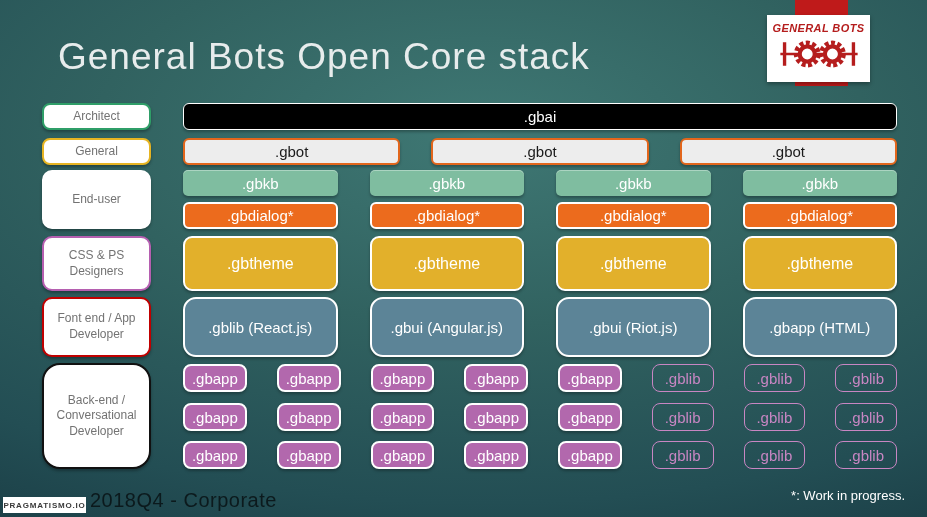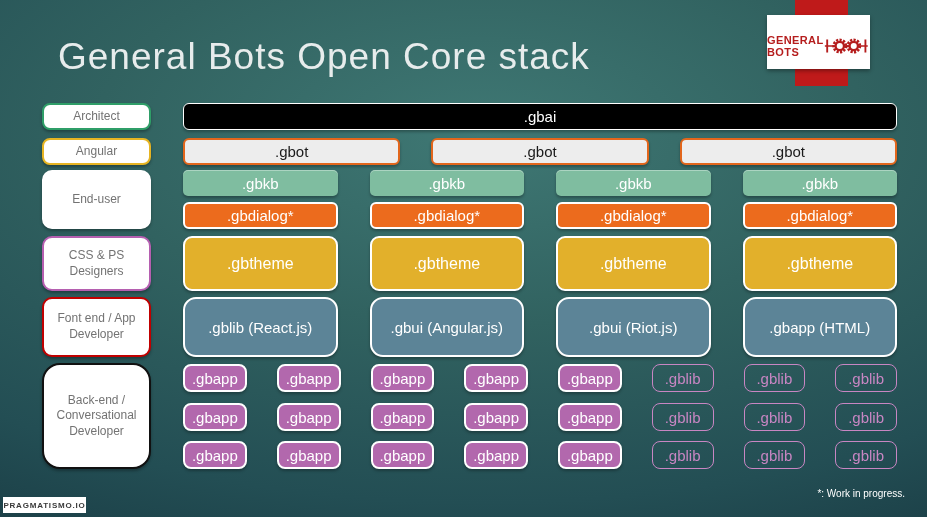--- a/index.html
+++ b/index.html
@@ -16,23 +16,23 @@
   
   .title {
     position:absolute; left:58px; top:36px;
     font-size:37px; font-weight:normal; letter-spacing:1px;
     color:#e7ecec;
   }
 
   
   .ribbon { position:absolute; left:795px; top:0; width:53px; height:86px; background:#bf1a1a; }
   .logo-box {
-    position:absolute; left:767px; top:15px; width:103px; height:54px;
+    position:absolute; left:767px; top:15px; width:103px; height:67px;
     background:#ffffff; box-shadow:0 2px 4px rgba(0,0,0,.35);
-    display:flex; align-items:center; padding-top:7px;
+    display:flex; flex-direction:column; align-items:center; padding-top:7px;font-style:italic;
   }
   .logo-brand { color:#b51d1d; font-weight:bold; font-size:11px; letter-spacing:.4px; }
   .logo-gears { margin-top:1px; }
 
   
   .lbl {
     position:absolute; left:42px; width:109px;
     background:#ffffff; border-radius:8px;
     display:flex; align-items:center; justify-content:center; text-align:center;
     font-size:12px; line-height:1.3; color:#737373; padding:2px 5px;
@@ -77,21 +77,21 @@
     position:absolute; left:3px; top:497px; width:83px; height:16px;
     background:#ffffff; display:flex; align-items:center; justify-content:center;
     font-size:8px; font-weight:bold; letter-spacing:.8px; color:#3a3a3a;
   }
   .footer-left {
     position:absolute; left:90px; top:489px;
     font-size:20px; letter-spacing:.5px; color:rgba(8,18,20,.85);
   }
   .footer-note {
     position:absolute; right:22px; top:488px;
-    font-size:10px; color:#ffffff;
+    font-size:13px; color:#ffffff;
   }
 </style>
 </head>
 <body>
 
 <div class="slide">
 
   <h1 class="title">General Bots Open Core stack</h1>
 
   <div class="ribbon"></div>
@@ -102,21 +102,21 @@
       <line x1="9" y1="8" x2="9" y2="36" stroke="#b51d1d" stroke-width="4"></line>
       <line x1="91" y1="8" x2="91" y2="36" stroke="#b51d1d" stroke-width="4"></line>
       <circle cx="36" cy="22" r="13" fill="none" stroke="#b51d1d" stroke-width="6" stroke-dasharray="4.6 2.8"></circle>
       <circle cx="36" cy="22" r="9" fill="#ffffff" stroke="#b51d1d" stroke-width="5"></circle>
       <circle cx="66" cy="22" r="13" fill="none" stroke="#b51d1d" stroke-width="6" stroke-dasharray="4.6 2.8"></circle>
       <circle cx="66" cy="22" r="9" fill="#ffffff" stroke="#b51d1d" stroke-width="5"></circle>
     </svg>
   </div>
 
   <div class="lbl lbl-architect">Architect</div>
-  <div class="lbl lbl-product">Angular</div>
+  <div class="lbl lbl-product">General</div>
   <div class="lbl lbl-cssps">CSS &amp; PS Designers</div>
   <div class="lbl lbl-enduser">End-user</div>
   <div class="lbl lbl-frontend">Font end / App Developer</div>
   <div class="lbl lbl-backend">Back-end / Conversational Developer</div>
 
   <div class="row row-gbai">
     <div class="cell gbai">.gbai</div>
   </div>
 
   <div class="row row-gbot">
@@ -180,15 +180,16 @@
     <div class="cell gbapp">.gbapp</div>
     <div class="cell gbapp">.gbapp</div>
     <div class="cell gbapp">.gbapp</div>
     <div class="cell gbapp">.gbapp</div>
     <div class="cell gblib">.gblib</div>
     <div class="cell gblib">.gblib</div>
     <div class="cell gblib">.gblib</div>
   </div>
 
   <div class="brand-badge">PRAGMATISMO.IO</div>
+  <div class="footer-left">2018Q4 - Corporate</div>
   <div class="footer-note">*: Work in progress.</div>
 
 </div>
 
 </body></html>

